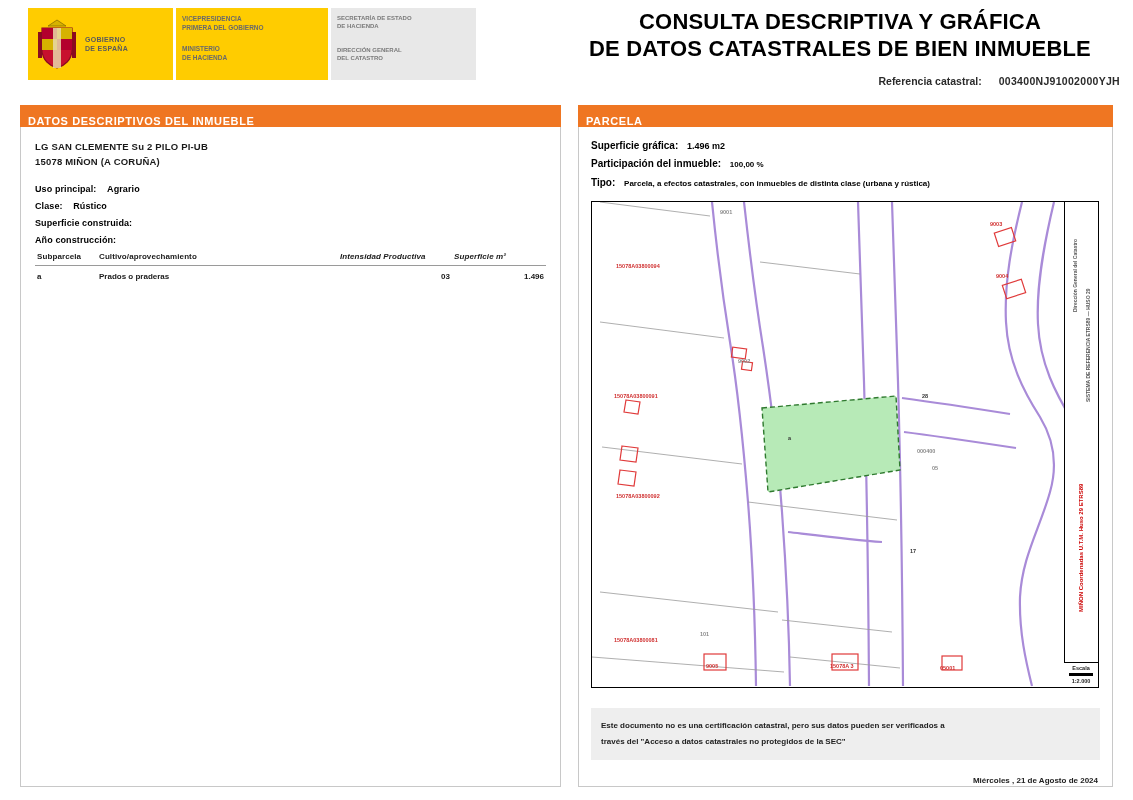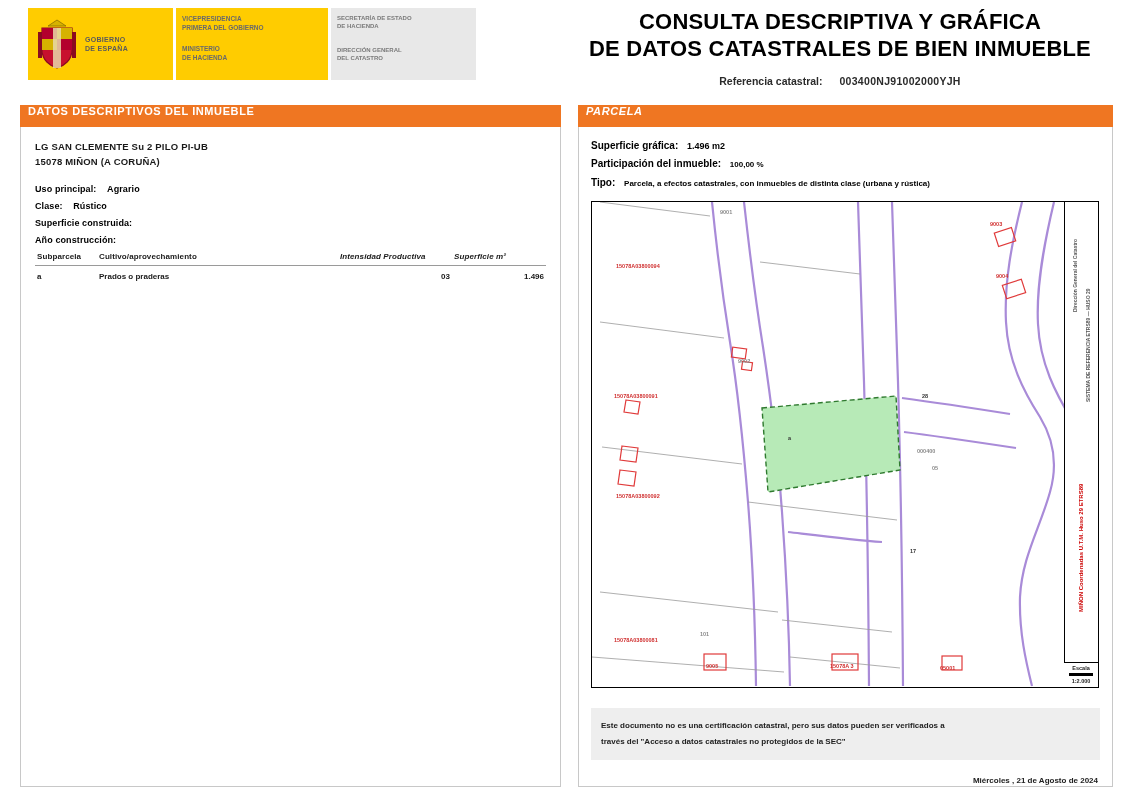--- a/index.html
+++ b/index.html
@@ -80,42 +80,42 @@
     text-align: center;
     font-size: 22px;
     font-weight: bold;
     line-height: 27px;
     letter-spacing: .2px;
   }
   .ref-line {
     position: absolute;
     left: 560px; top: 75px;
     width: 560px;
-    text-align: center;
+    text-align: right;
     font-size: 10.5px;
     font-weight: bold;
     color: #2b2b2b;
   }
   .ref-line .rc-val { margin-left: 14px; letter-spacing: .3px; }
 
   
   .bar {
     position: absolute;
     background: #ef7622;
     color: #ffffff;
     font-weight: bold;
     font-size: 11px;
     letter-spacing: .6px;
     display: flex;
-    align-items: flex-start;
+    align-items: flex-end;
     padding-left: 8px;
     box-sizing: border-box;
   }
   #bar-left  { left: 20px;  top: 105px; width: 541px; height: 22px; }
-  #bar-right { left: 578px; top: 105px; width: 535px; height: 22px; font-style: italic; }
+  #bar-right { left: 578px; top: 105px; width: 535px; height: 22px; }
 
   
   .panel-left {
     position: absolute;
     left: 20px; top: 127px;
     width: 541px; height: 660px;
     border: 1px solid #c8c8c8;
     border-top: none;
     box-sizing: border-box;
     padding: 12px 14px;

